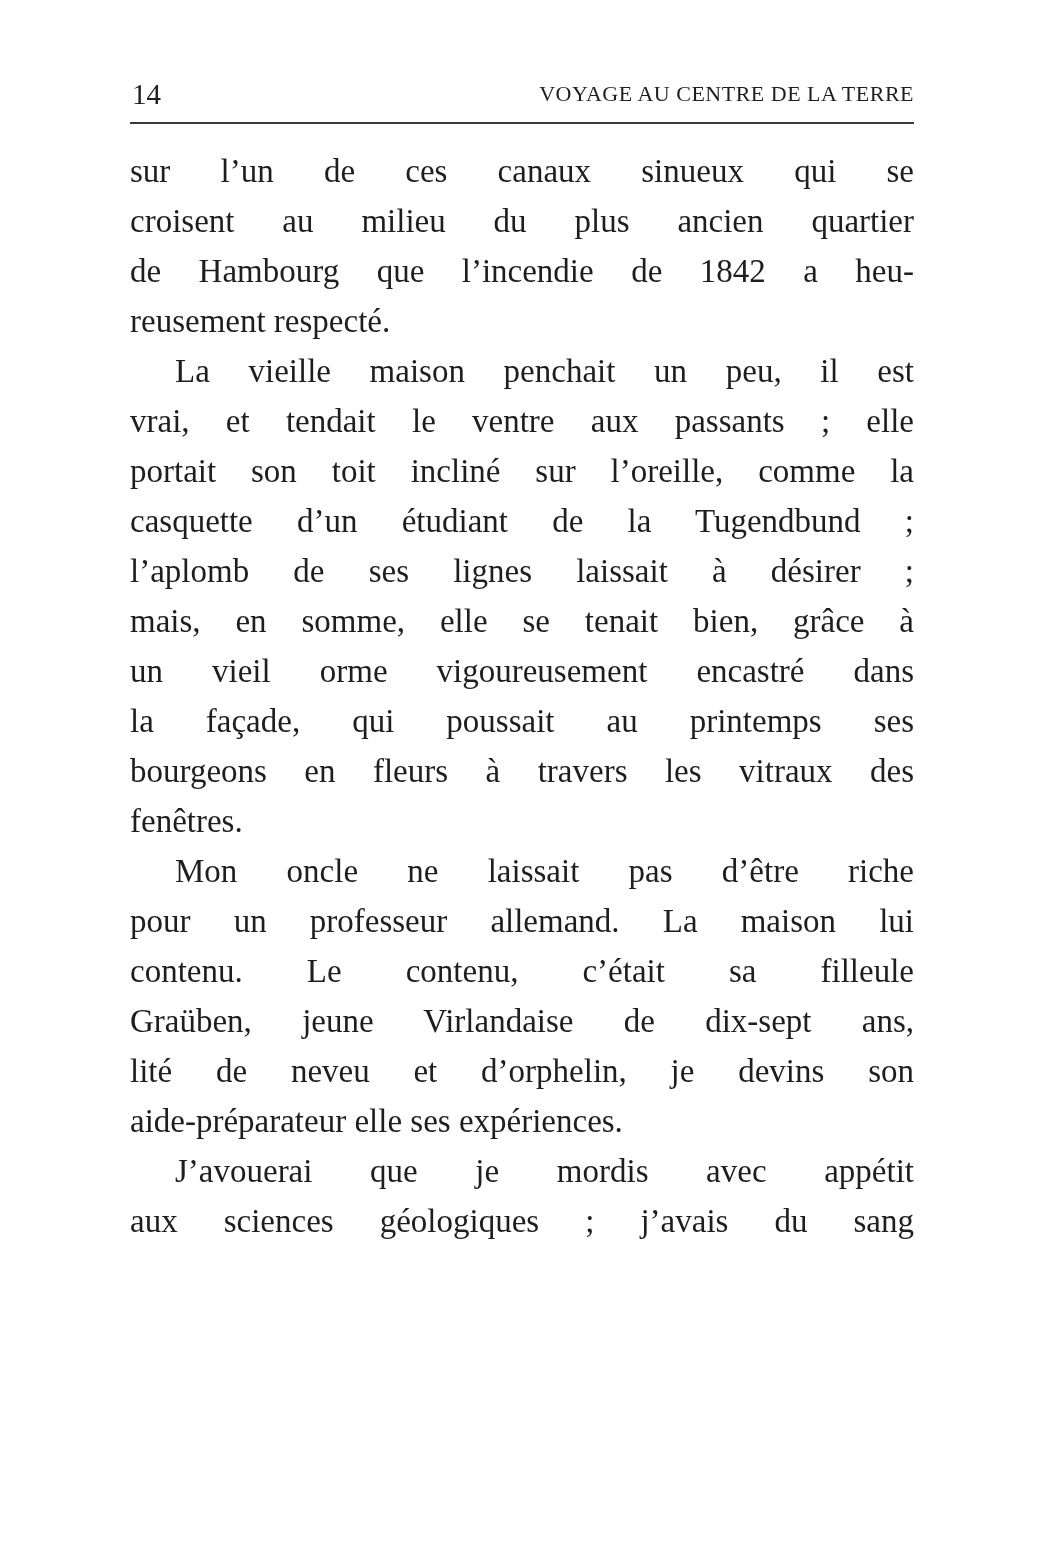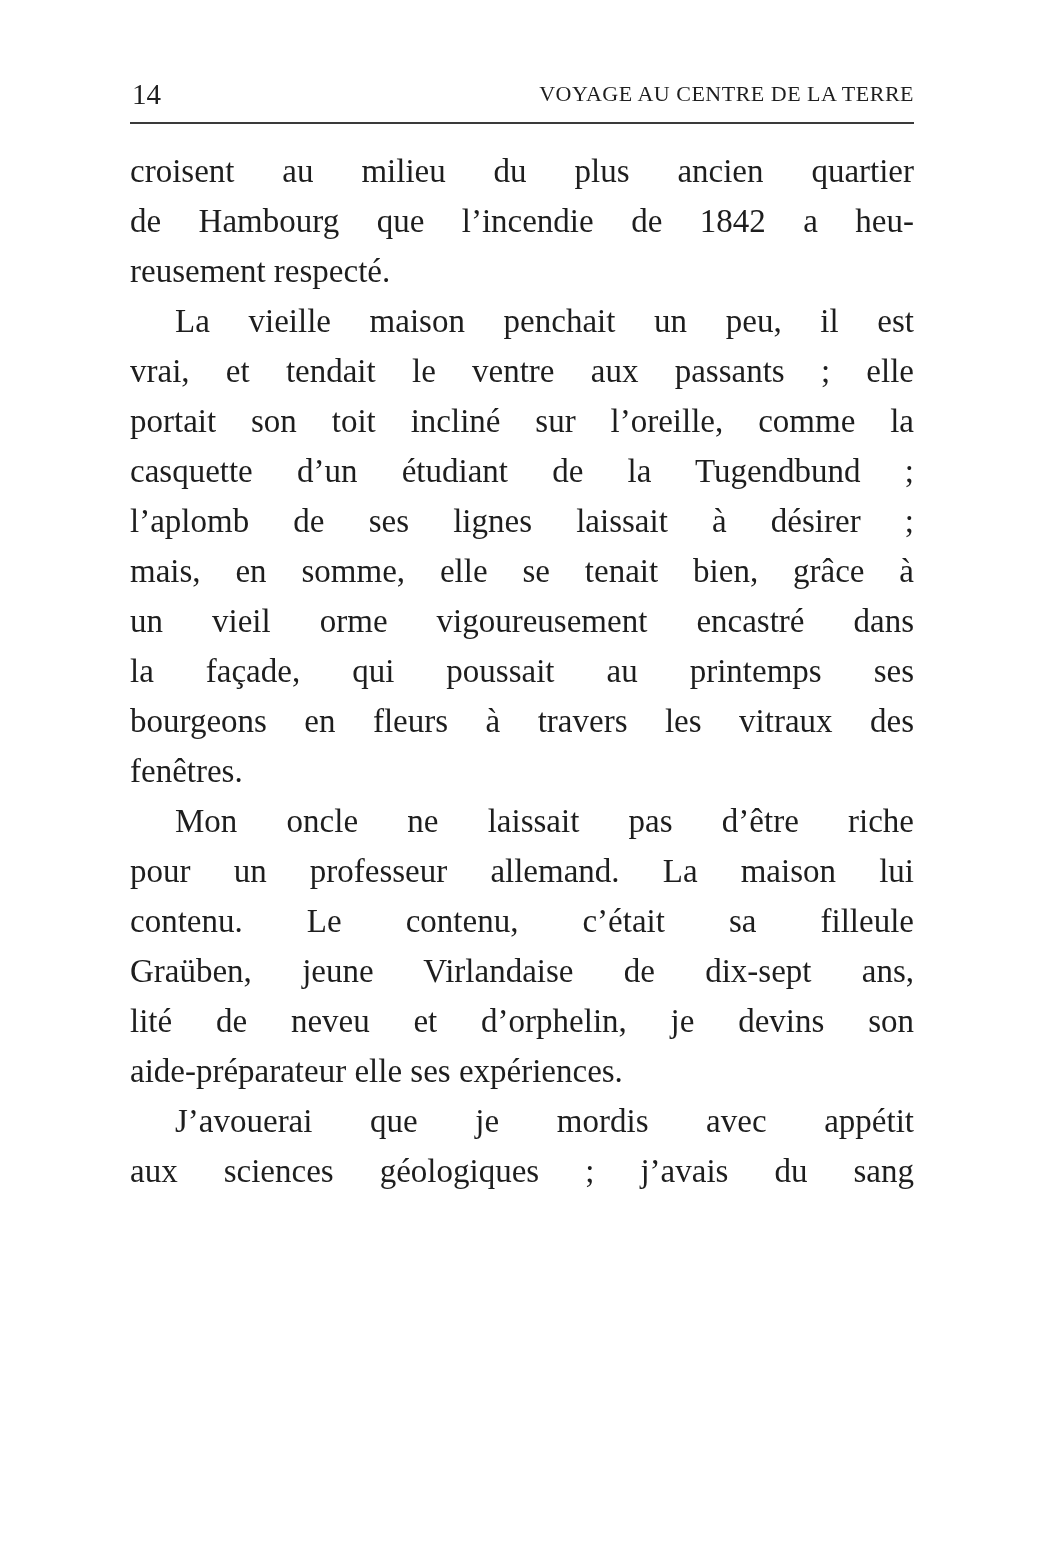--- a/index.html
+++ b/index.html
@@ -81,20 +81,21 @@
 <div class="page">
   <header class="page-header">
     <span class="page-number">14</span>
     <span class="running-title">VOYAGE AU CENTRE DE LA TERRE</span>
   </header>
 
   <hr class="header-rule">
 
   <main class="body-text">
       <div class="paragraph">
+        <div class="line">sur l’un de ces canaux sinueux qui se</div>
         <div class="line">croisent au milieu du plus ancien quartier</div>
         <div class="line">de Hambourg que l’incendie de 1842 a heu-</div>
         <div class="line para-end">reusement respecté.</div>
       </div>
       <div class="paragraph">
         <div class="line indent">La vieille maison penchait un peu, il est</div>
         <div class="line">vrai, et tendait le ventre aux passants ; elle</div>
         <div class="line">portait son toit incliné sur l’oreille, comme la</div>
         <div class="line">casquette d’un étudiant de la Tugendbund ;</div>
         <div class="line">l’aplomb de ses lignes laissait à désirer ;</div>

